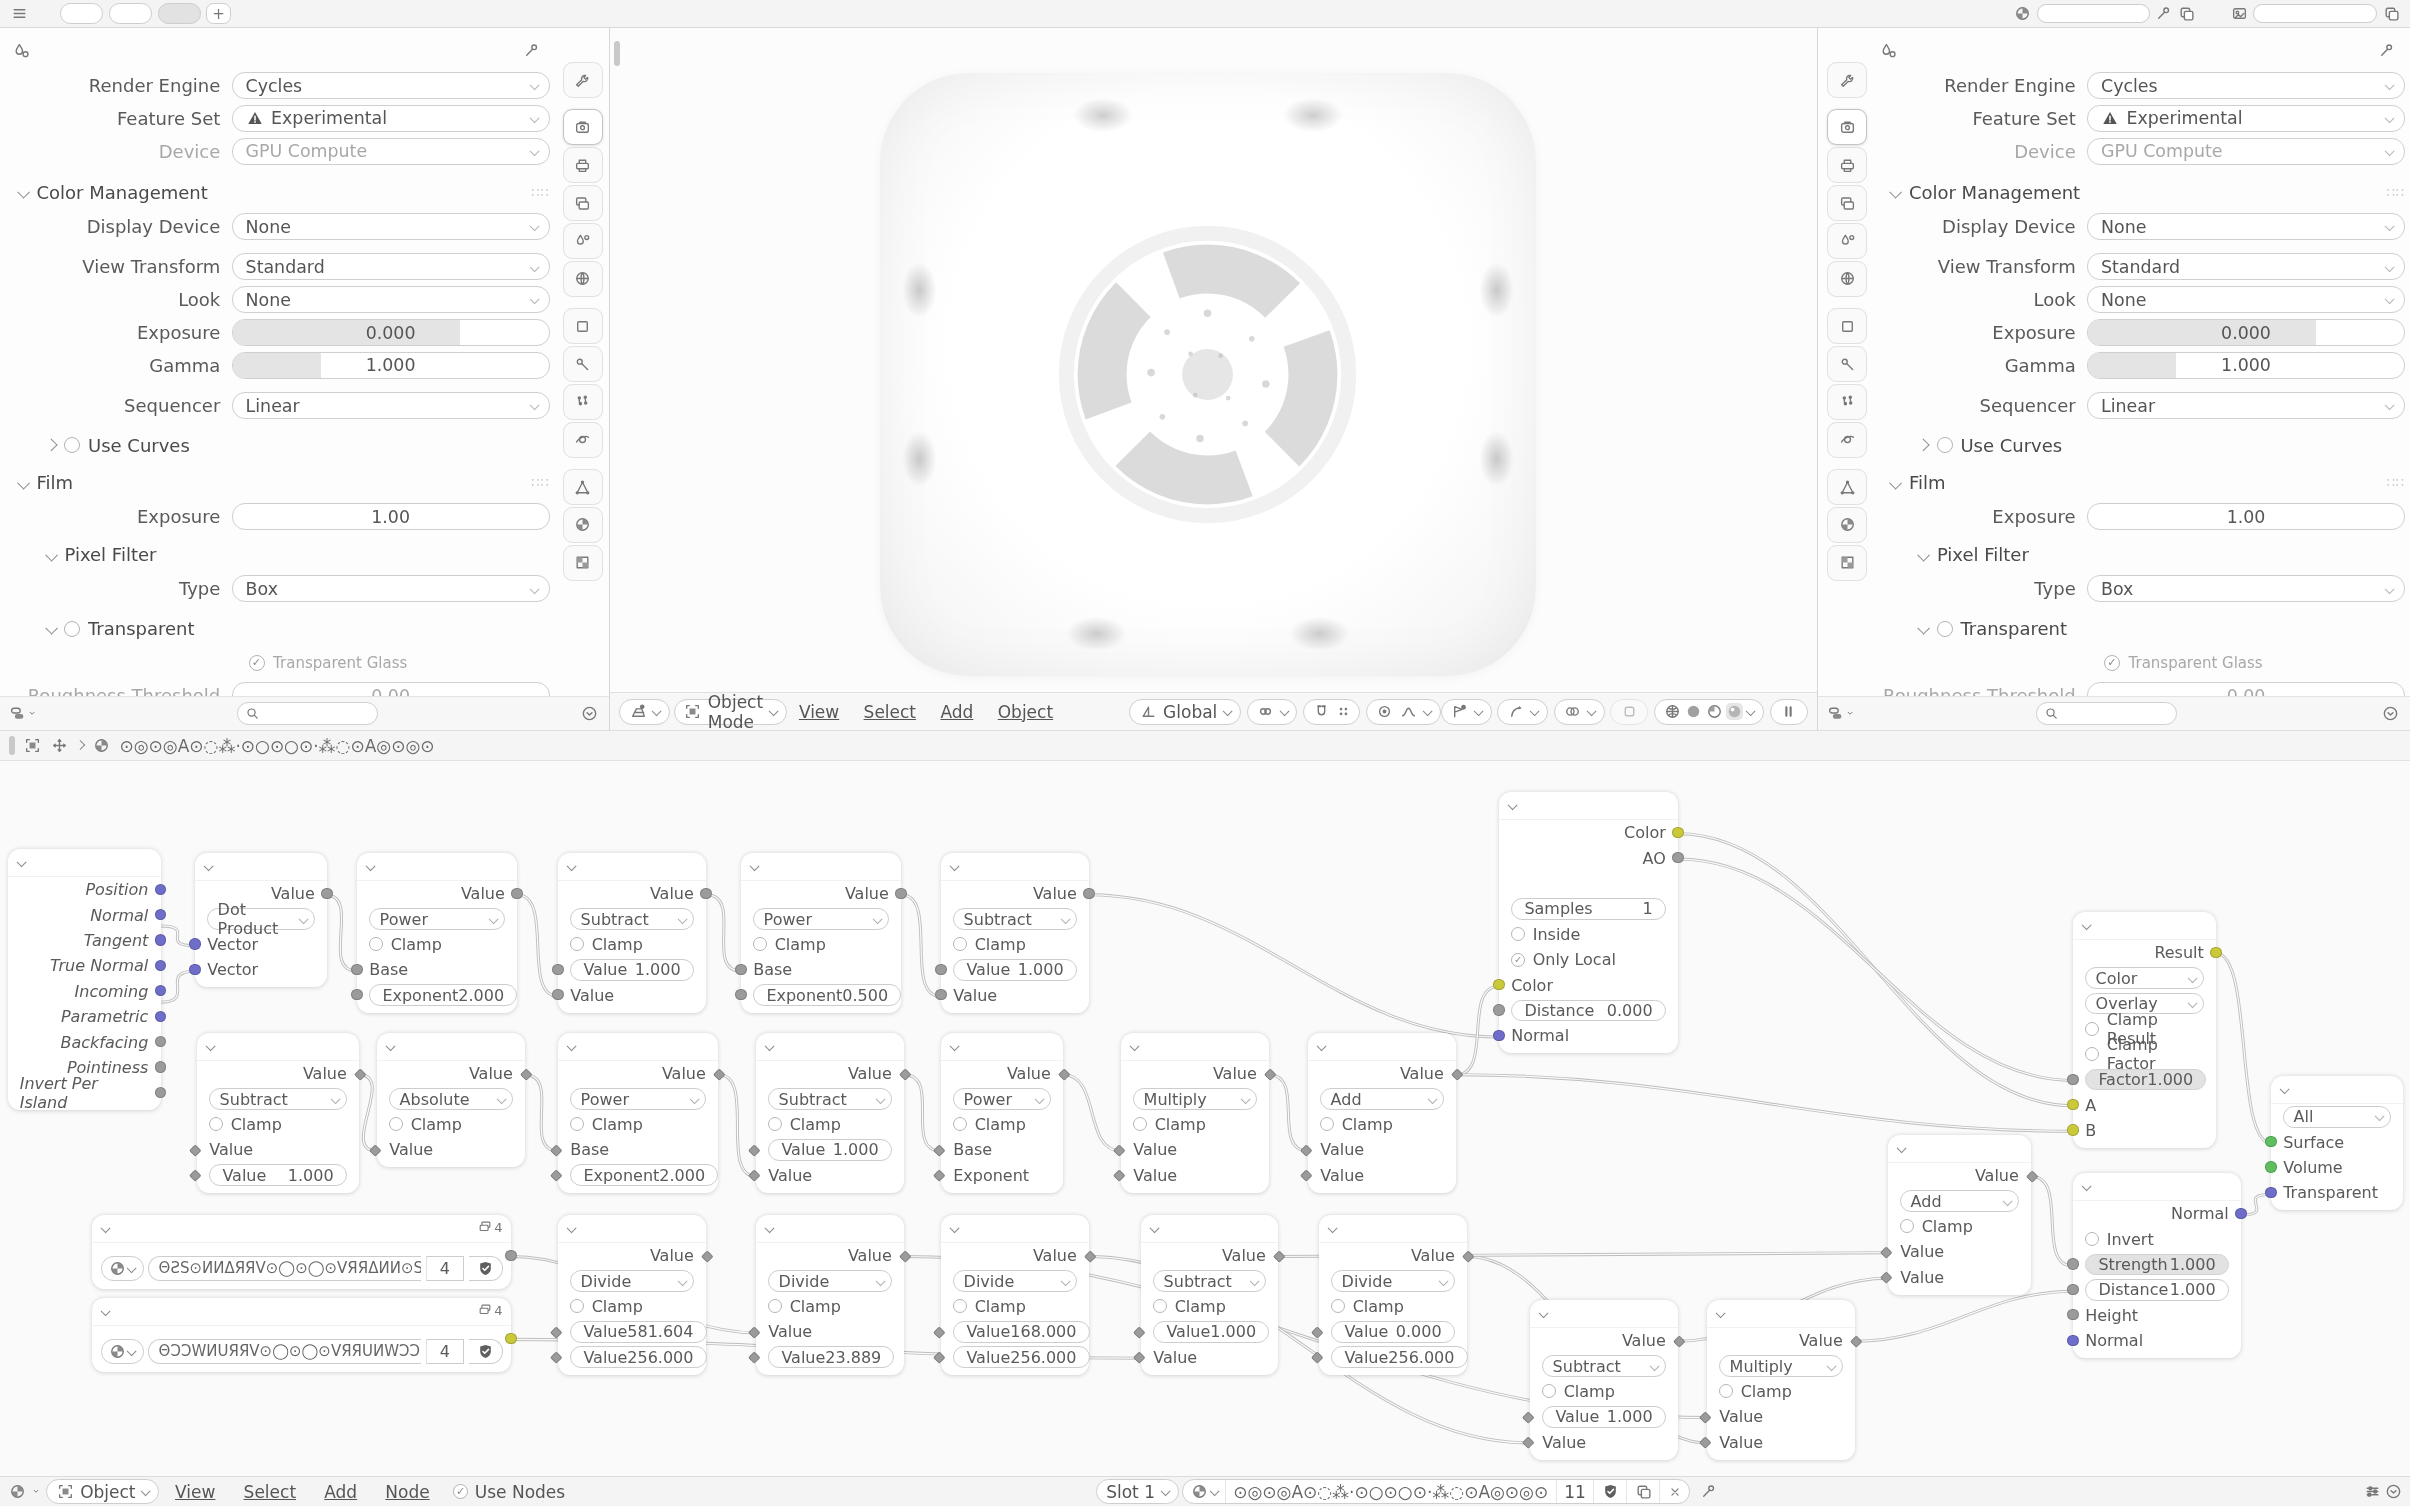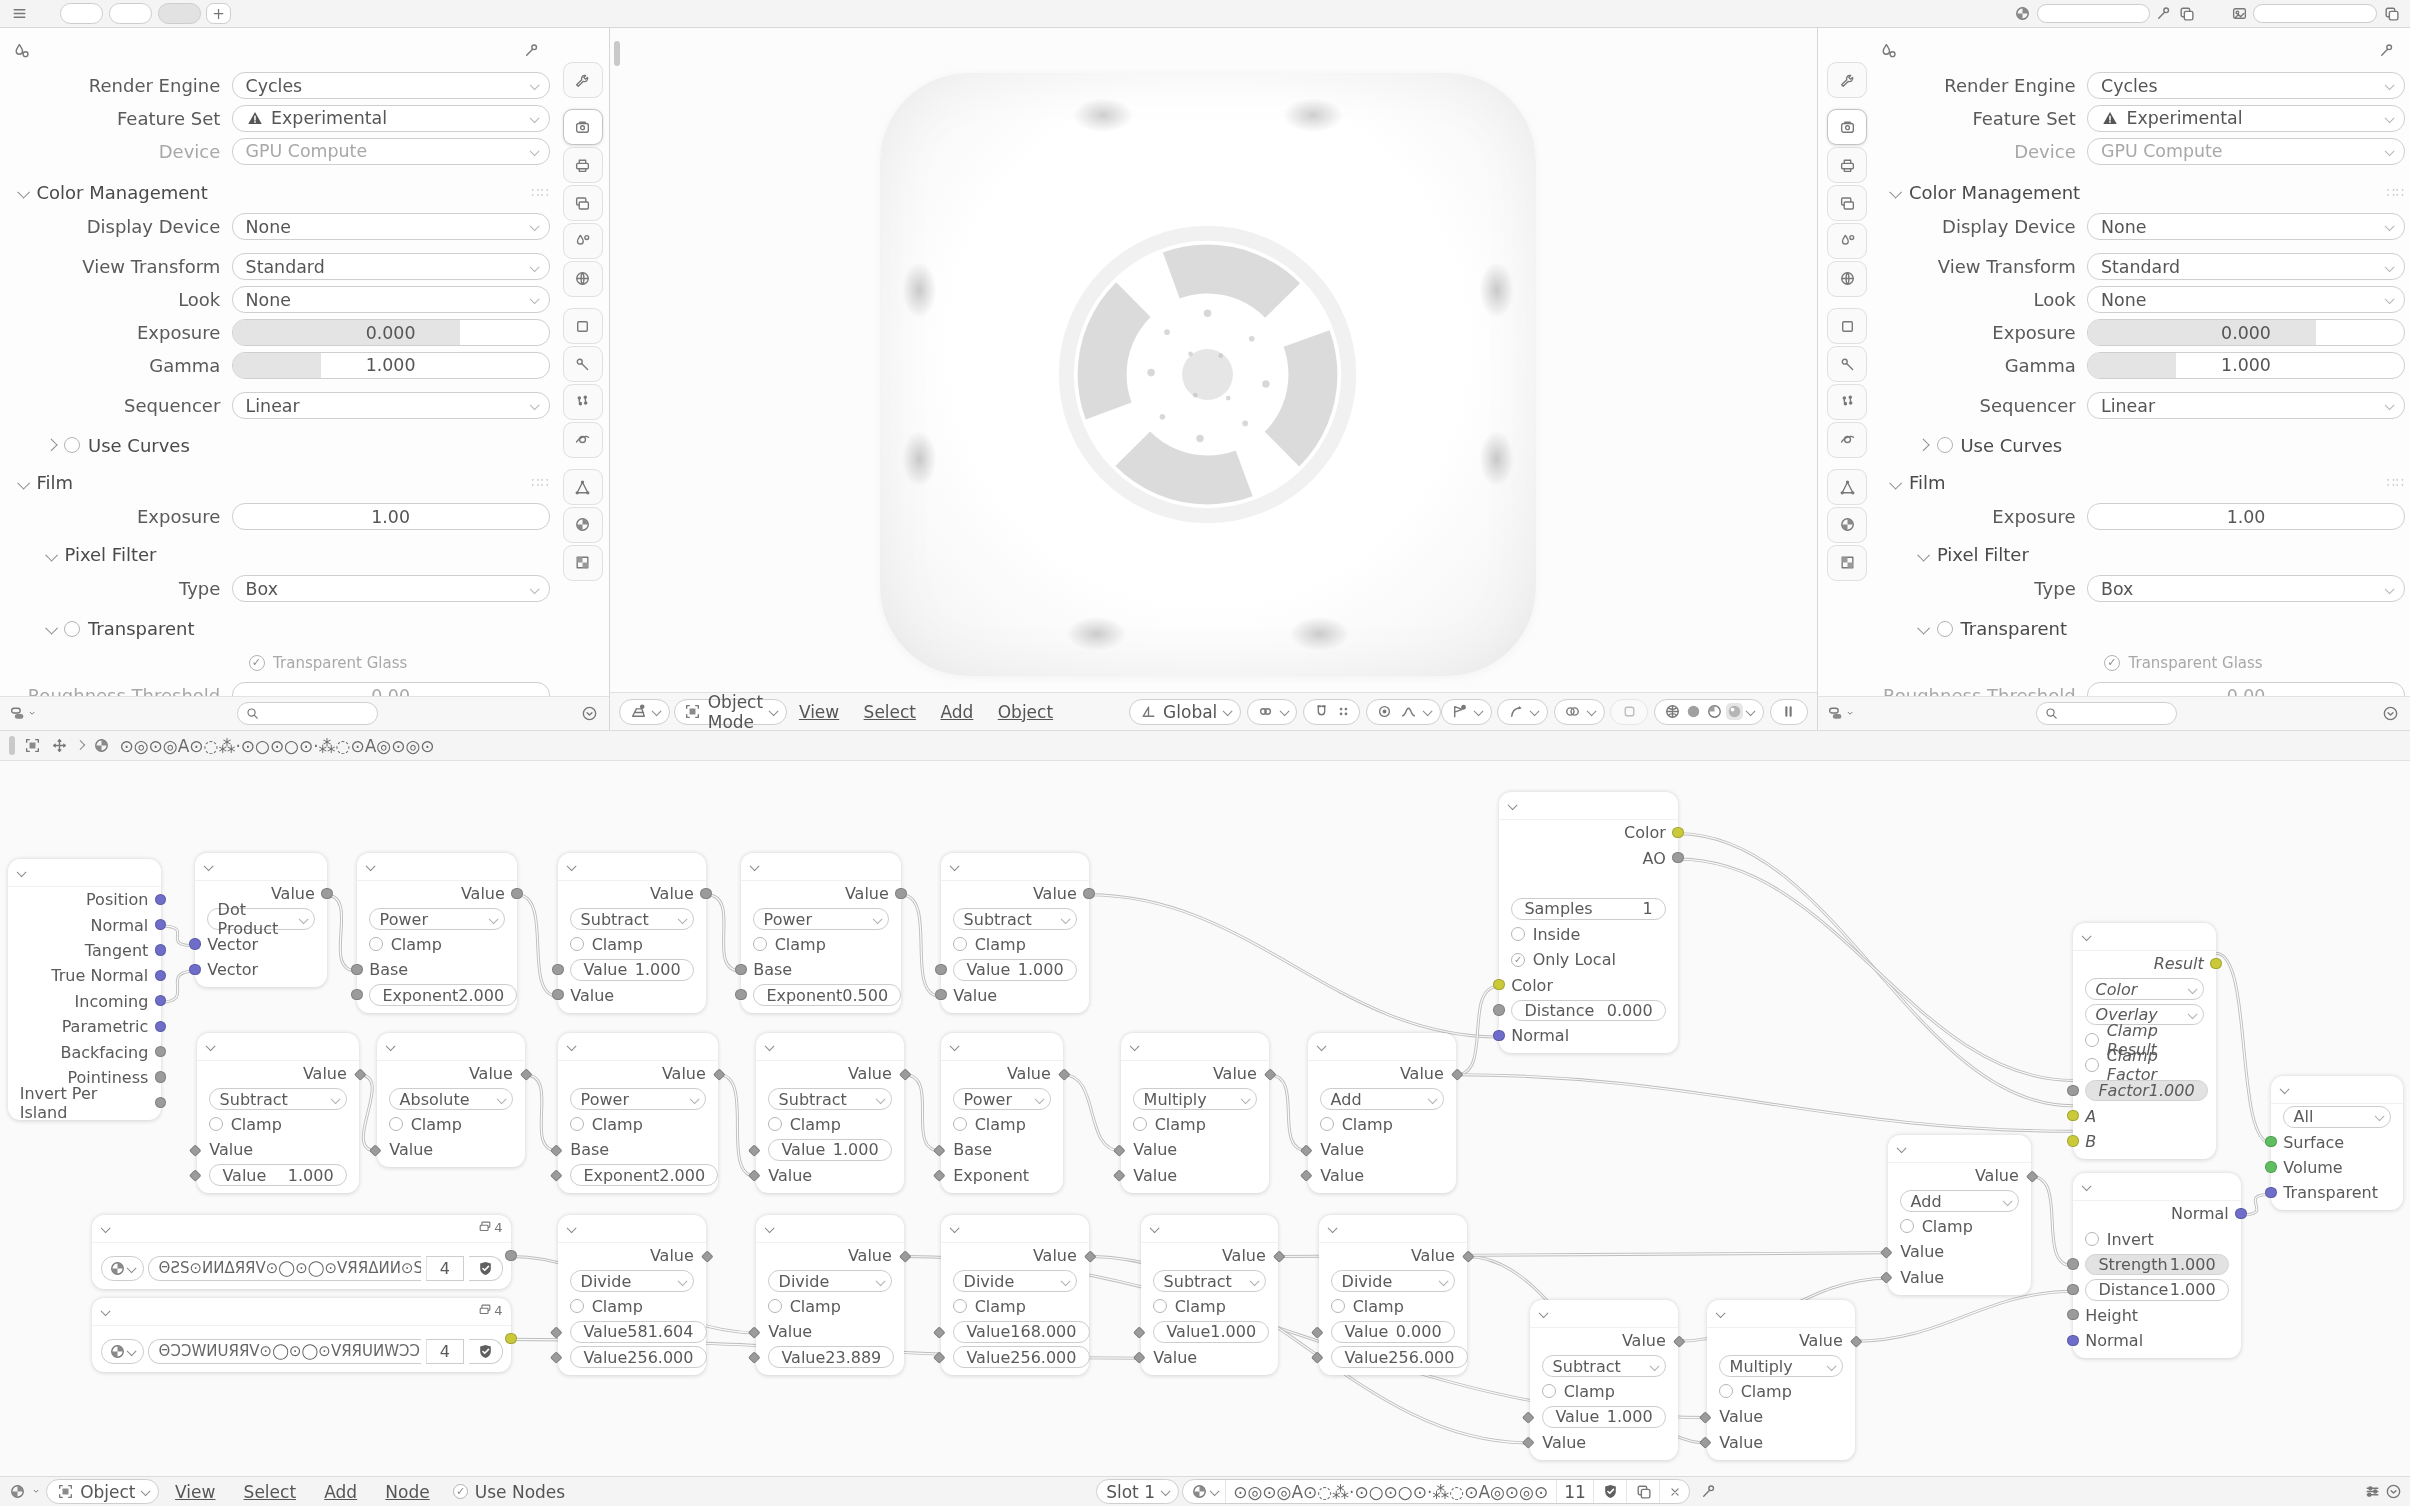--- a/index.html
+++ b/index.html
@@ -982,21 +982,21 @@
         <path d="M2157 441 C2197 441, 2161 536, 2201 536" stroke="#fafafa" stroke-width="1.3" fill="none"></path>
         <path d="M1782 77 C1949.6 77, 2033.4 366, 2201 366" stroke="#bdbdbd" stroke-width="3.2" fill="none"></path>
         <path d="M1782 77 C1949.6 77, 2033.4 366, 2201 366" stroke="#fafafa" stroke-width="1.3" fill="none"></path>
         <path d="M1782 104 C1949.6 104, 2033.4 339, 2201 339" stroke="#bdbdbd" stroke-width="3.2" fill="none"></path>
         <path d="M1782 104 C1949.6 104, 2033.4 339, 2201 339" stroke="#fafafa" stroke-width="1.3" fill="none"></path>
         <path d="M2353 204 C2393 204, 2372 406, 2412 406" stroke="#bdbdbd" stroke-width="3.2" fill="none"></path>
         <path d="M2353 204 C2393 204, 2372 406, 2412 406" stroke="#fafafa" stroke-width="1.3" fill="none"></path>
         <path d="M2379 482 C2419 482, 2372 460, 2412 460" stroke="#bdbdbd" stroke-width="3.2" fill="none"></path>
         <path d="M2379 482 C2419 482, 2372 460, 2412 460" stroke="#fafafa" stroke-width="1.3" fill="none"></path>
       </svg>
-  <div class="node" style="left: 7.5px; top: 98px; width: 153px;">
+  <div class="node" style="left: 7.5px; top: 88px; width: 153px; font-style: italic;">
         <div class="nh">
           <span class="chev sm"></span>
         </div>
         <div class="nbody">
           <div class="nrow out">
             <span>Position</span>
             <span class="sock r " style="background:#6e6eca;border:0.9px solid rgba(0,0,0,.18)"></span>
           </div>
           <div class="nrow out">
             <span>Normal</span>
@@ -1706,21 +1706,21 @@
           <div class="nrow">
             <span class="sock l dia" style="background:#9b9b9b;border:0.9px solid rgba(0,0,0,.18)"></span>
             <span>Value</span>
           </div>
           <div class="nrow">
             <span class="sock l dia" style="background:#9b9b9b;border:0.9px solid rgba(0,0,0,.18)"></span>
             <span>Value</span>
           </div>
         </div>
       </div>
-      <div class="node" style="left: 2073px; top: 162px; width: 143px; font-style: italic;">
+      <div class="node" style="left: 2073px; top: 151px; width: 143px;">
         <div class="nh">
           <span class="chev sm"></span>
         </div>
         <div class="nbody">
           <div class="nrow out">
             <span>Result</span>
             <span class="sock r " style="background:#c9c93a;border:0.9px solid rgba(0,0,0,.18)"></span>
           </div>
           <div class="nrow">
             <div class="ndd">Color<span class="chev"></span></div>

